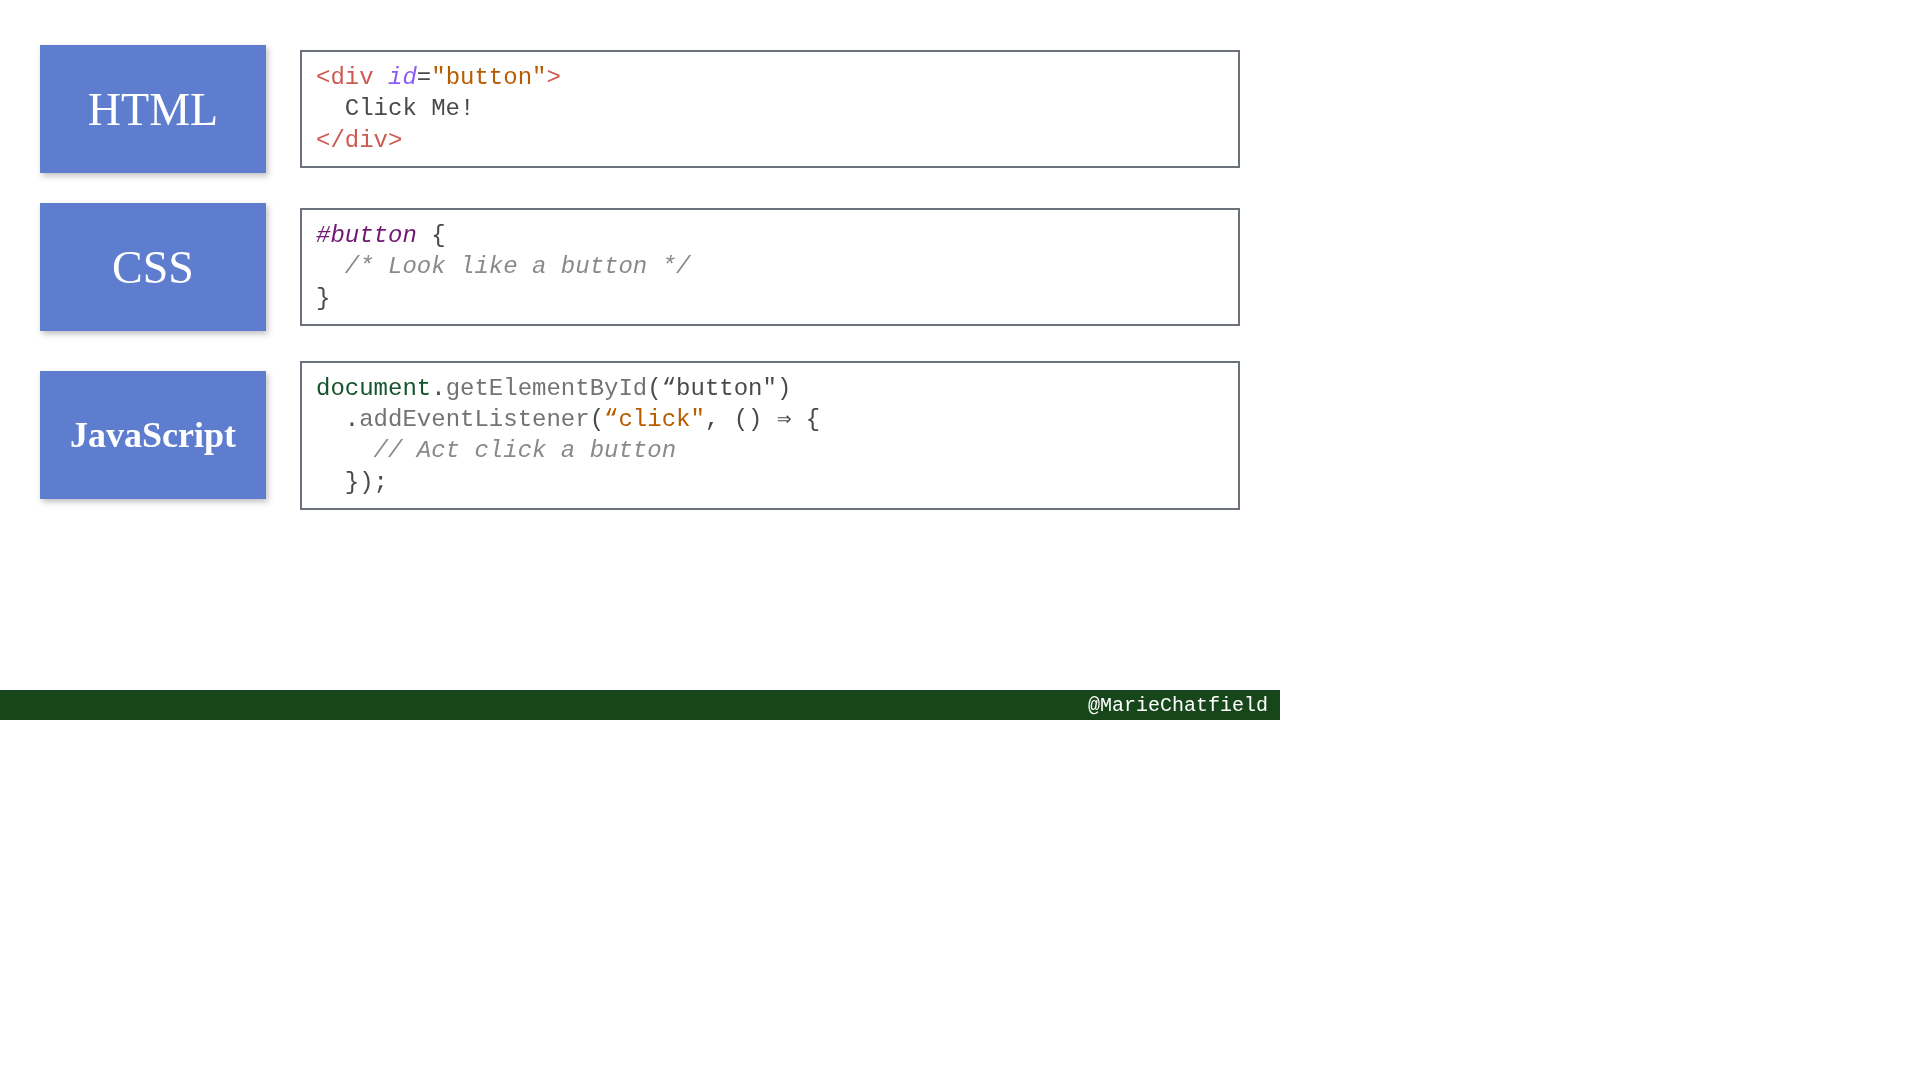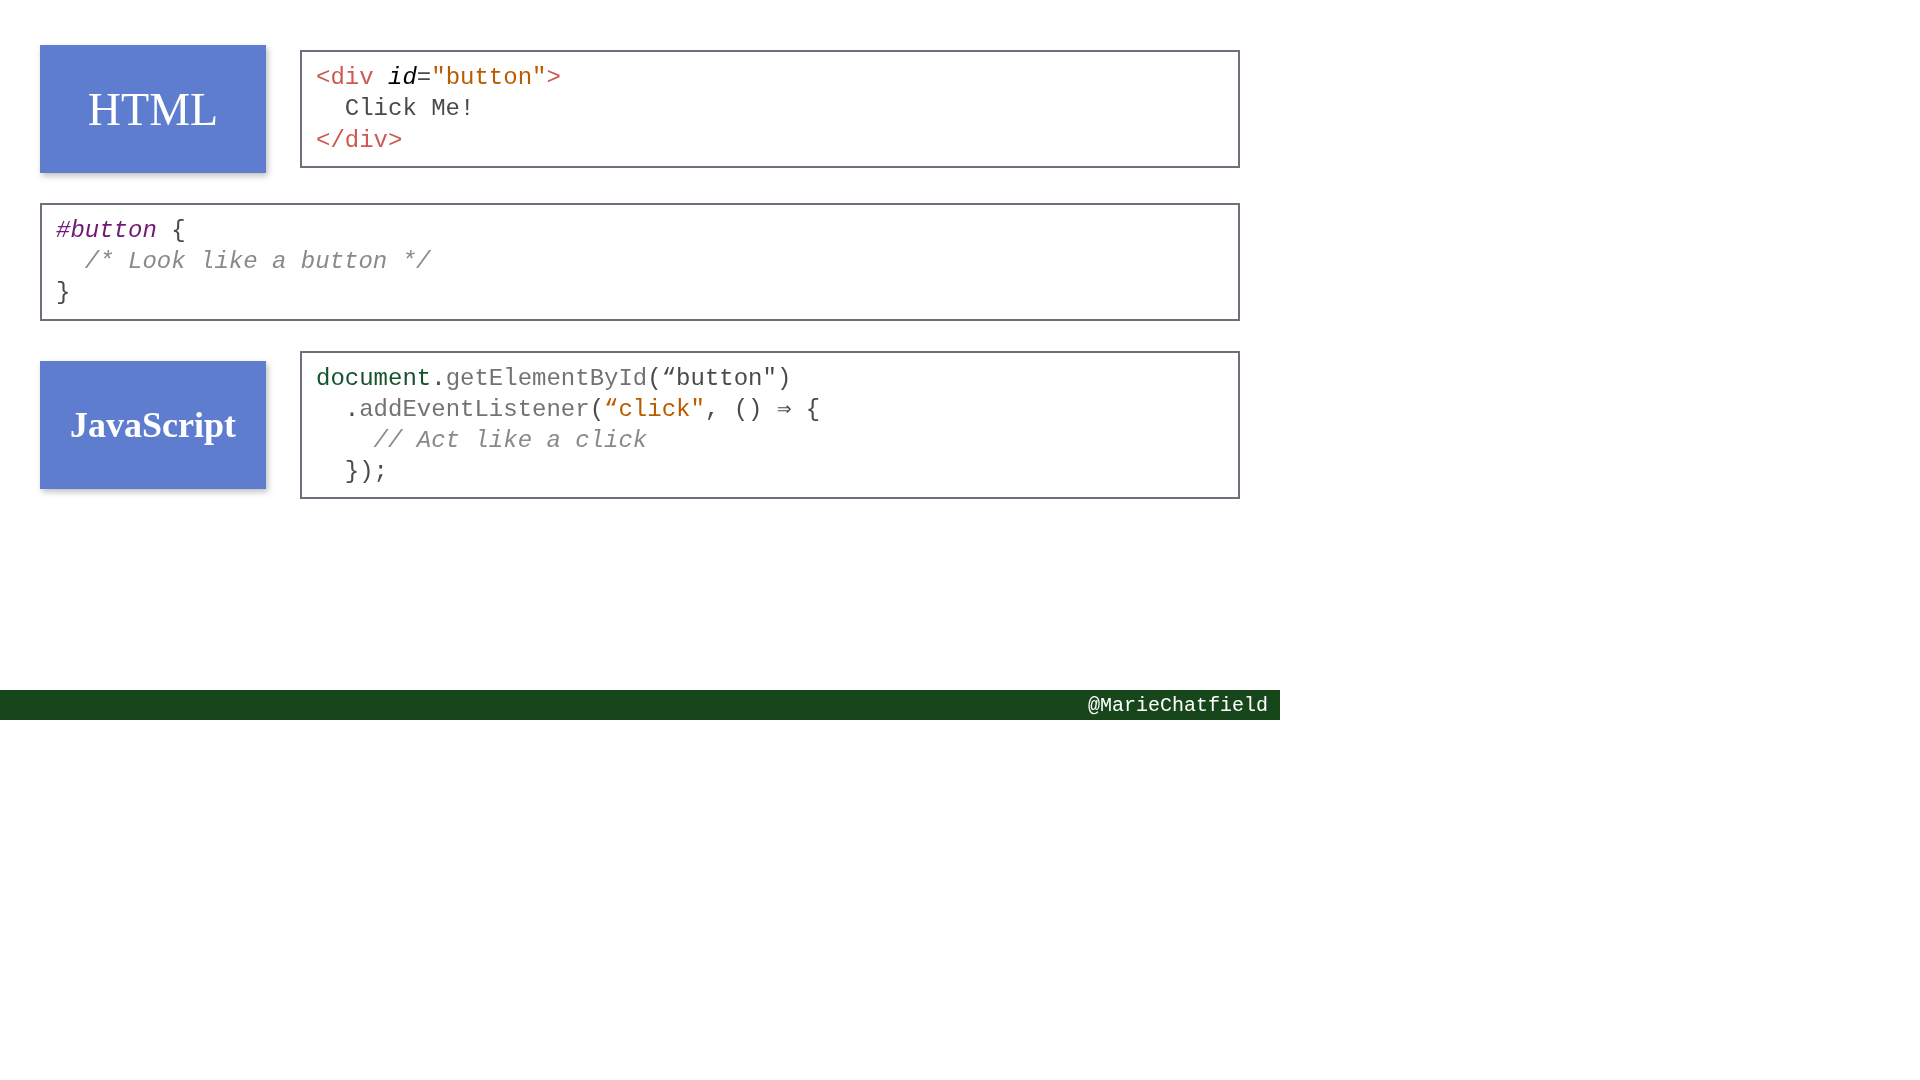--- a/index.html
+++ b/index.html
@@ -42,21 +42,21 @@
       border: 2px solid #6b727b;
       background: #ffffff;
       padding: 10px 14px;
       font-family: 'Courier New', monospace;
       font-size: 24px;
       line-height: 1.3;
       color: #4a4a4a;
       white-space: pre;
     }
     .tag-open, .tag-name, .tag-close { color: #cd5a52; }
-    .attr-name { color: #000000; font-style: italic; }
+    .attr-name { color: #8b5cf6; font-style: italic; }
     .attr-equals { color: #4a4a4a; }
     .string { color: #b85c00; }
     .selector { color: #701a75; font-style: italic; }
     .comment { color: #8a8a8a; font-style: italic; text-align: right; }
     .brace { color: #4a4a4a; }
     .object { color: #14532d; }
     .method { color: #737373; }
     .dot { color: #4a4a4a; }
     .arrow-paren { color: #4a4a4a; }
     .arrow { color: #4a4a4a; }
@@ -84,32 +84,35 @@
   <div class="row">
     <div class="label-box">
       <span>HTML</span>
     </div>
     <div class="code-box"><span class="tag-open">&lt;</span><span class="tag-name">div</span> <span class="attr-name">id</span><span class="attr-equals">=</span><span class="string">"button"</span><span class="tag-open">&gt;</span>
 <span>  Click Me!</span>
 <span class="tag-open">&lt;/</span><span class="tag-name">div</span><span class="tag-open">&gt;</span></div>
   </div>
 
   <div class="row">
+    <div class="label-box">
+      <span>CSS</span>
+    </div>
     <div class="code-box"><span class="selector">#button</span><span class="brace"> {</span>
 <span class="comment">  /* Look like a button */</span>
 <span class="brace">}</span></div>
   </div>
 
   <div class="row">
     <div class="label-box js">
       <span>JavaScript</span>
     </div>
     <div class="code-box"><span class="object">document</span><span class="dot">.</span><span class="method">getElementById</span><span class="arrow-paren">(“button")</span>
 <span>  </span><span class="dot">.</span><span class="method">addEventListener</span><span class="arrow-paren">(</span><span class="string">“click"</span><span>, </span><span class="arrow-paren">()</span><span class="arrow"> ⇒ </span><span class="brace">{</span>
-<span class="comment">    // Act like a click</span>
+<span class="comment">    // Act click a button</span>
 <span>  });</span></div>
   </div>
 
 </div>
 
 <div class="footer">
   <span>@MarieChatfield</span>
 </div>
 
 </body></html>

